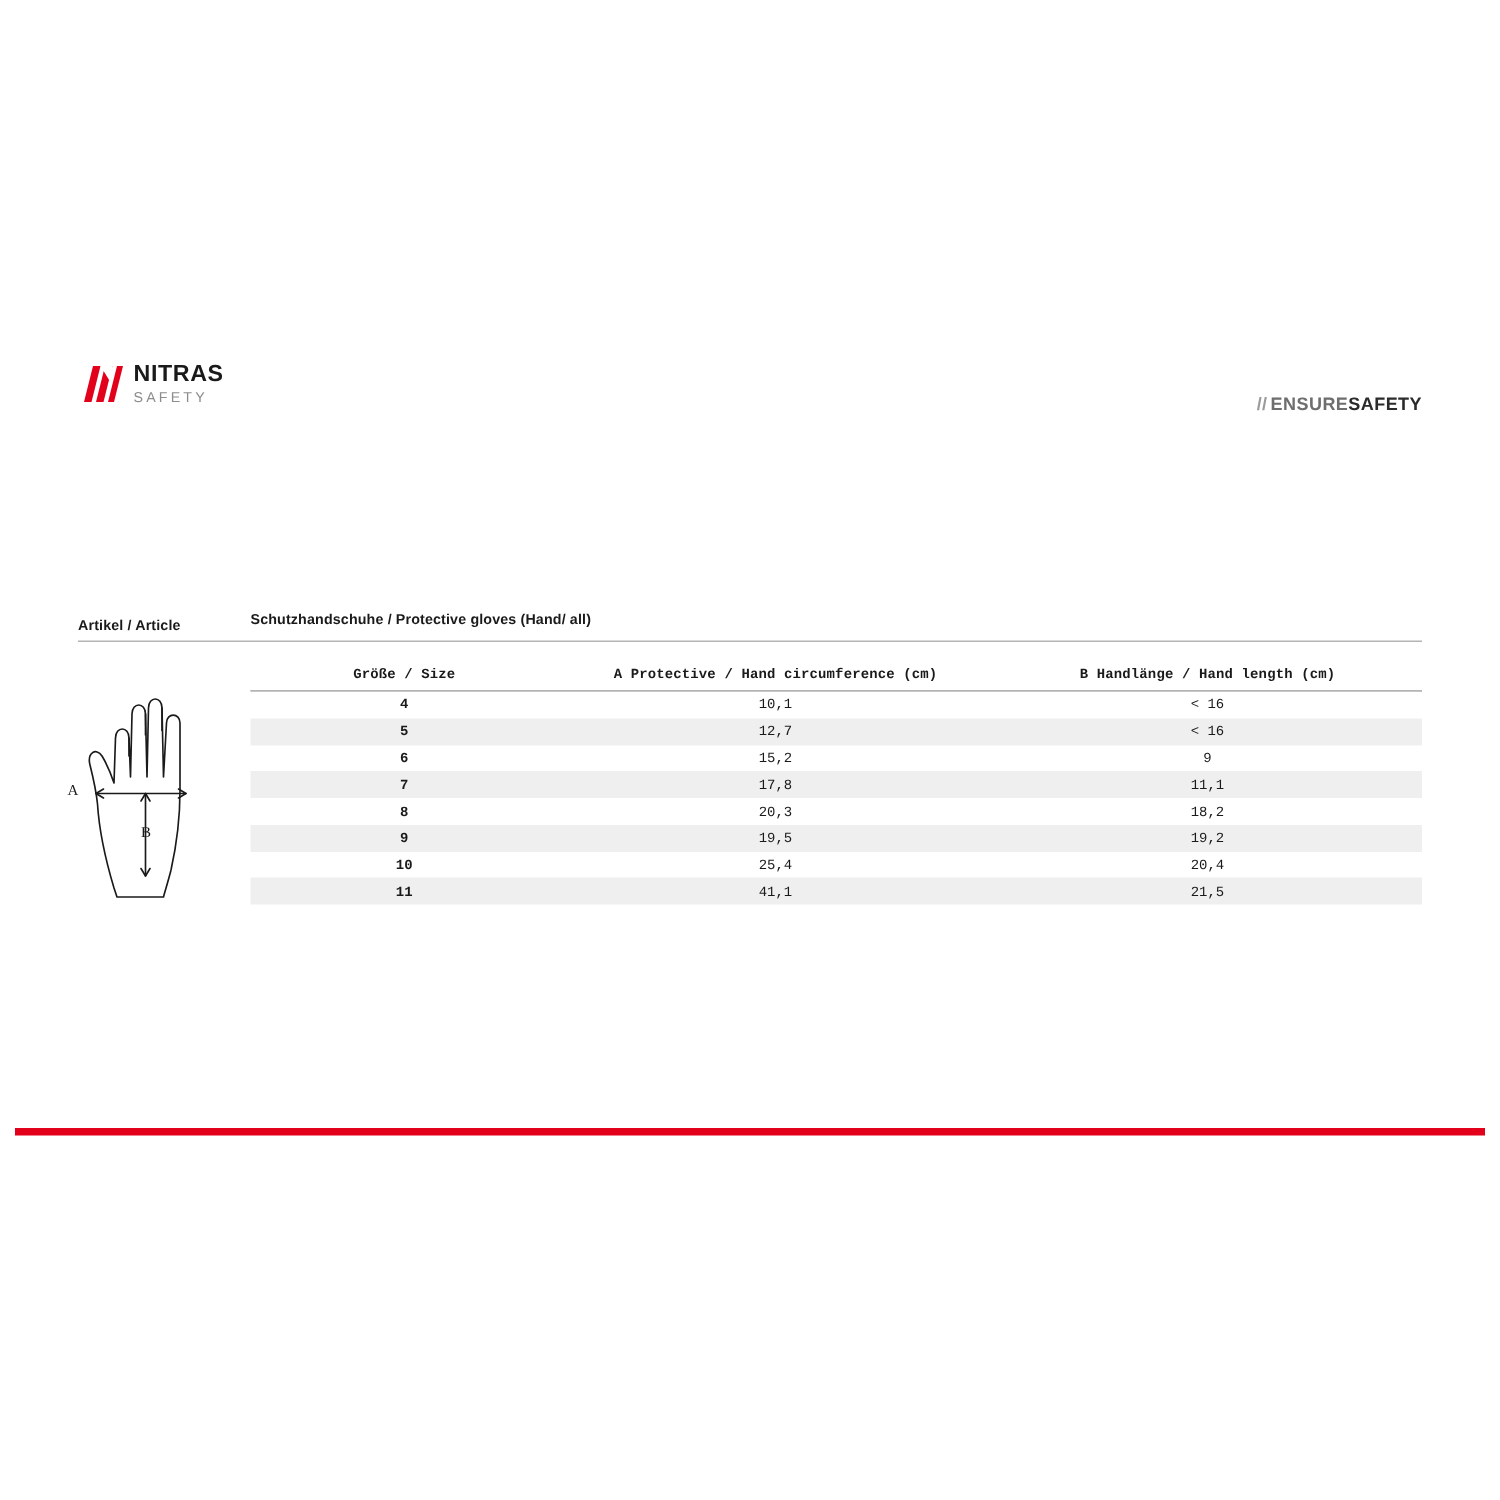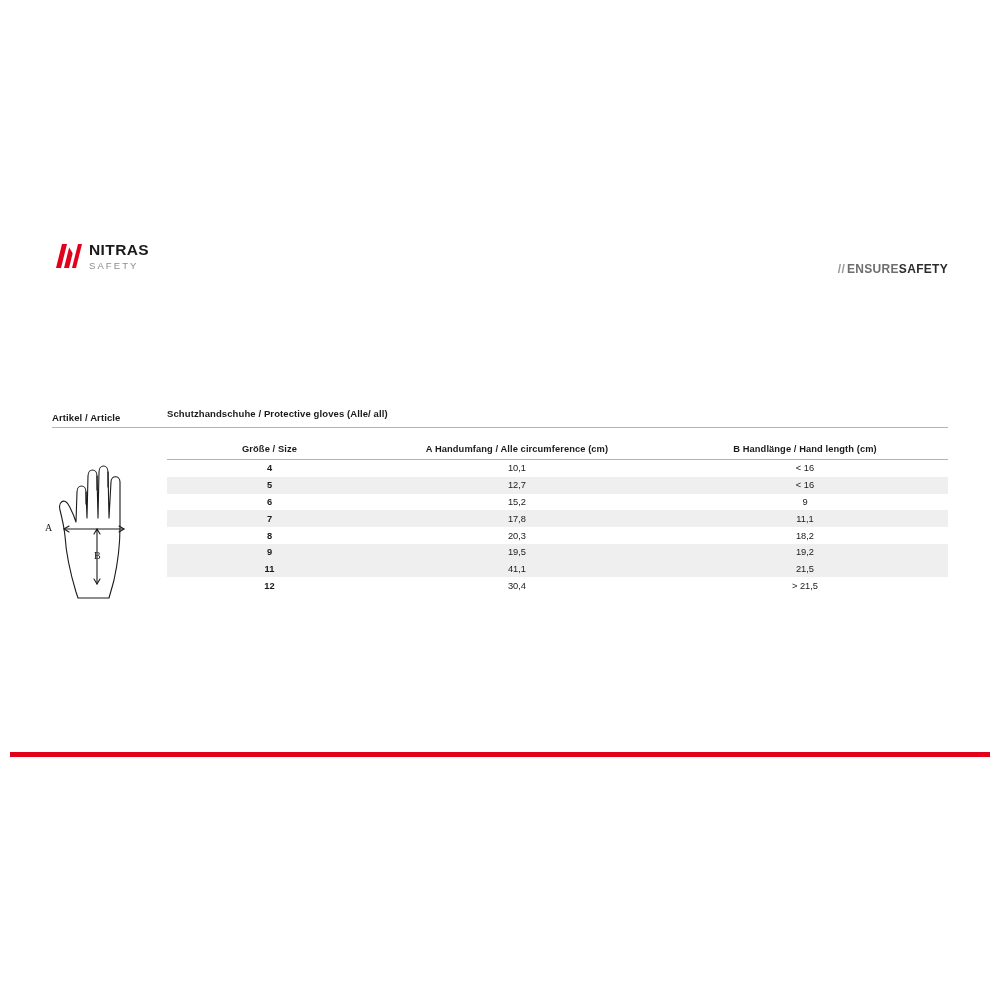--- a/index.html
+++ b/index.html
@@ -137,20 +137,21 @@
   .table-wrap {
     position: absolute;
     left: 167px;
     top: 440px;
     width: 781px;
   }
   table {
     border-collapse: collapse;
     width: 781px;
     table-layout: fixed;
+    font-family: Liberation Mono, monospace;
   }
   thead th {
     font-size: 9.3px;
     font-weight: bold;
     padding: 4px 0 5px 0;
     text-align: center;
     color: #1a1a1a;
     border-bottom: 1px solid #b4b4b4;
     letter-spacing: 0.1px;
   }
@@ -203,21 +204,21 @@
         <span class="brand-sub">SAFETY</span>
       </div>
     </div>
     <div class="tagline">
       <span class="slash">//</span><span class="lead">ENSURE</span><span class="strong">SAFETY</span>
     </div>
   </div>
 
   <div class="article-row">
     <span class="article-label">Artikel / Article</span>
-    <span class="article-value">Schutzhandschuhe / Protective gloves (Alle/ all)</span>
+    <span class="article-value">Schutzhandschuhe / Protective gloves (Hand/ all)</span>
   </div>
   <div class="rule-top"></div>
 
   <div class="diagram">
     <svg width="130" height="175" viewBox="0 0 130 175" xmlns="http://www.w3.org/2000/svg">
       <g fill="none" stroke="#1a1a1a" stroke-width="1.1" stroke-linejoin="round" stroke-linecap="round">
 
         <path d="M36,160
                  C30,140 26,120 25,104
                  C24,94 22,86 20,78
@@ -259,21 +260,21 @@
   <div class="table-wrap">
     <table>
       <colgroup>
         <col class="c1">
           <col class="c2">
           <col class="c3">
       </colgroup>
       <thead>
         <tr>
           <th>Größe / Size</th>
-          <th>A Handumfang / Alle circumference (cm)</th>
+          <th>A Protective / Hand circumference (cm)</th>
           <th>B Handlänge / Hand length (cm)</th>
         </tr>
       </thead>
       <tbody>
         <tr>
           <td class="size-col">4</td>
           <td>10,1</td>
           <td>&lt; 16</td>
         </tr>
         <tr class="shade">
@@ -294,29 +295,29 @@
         <tr>
           <td class="size-col">8</td>
           <td>20,3</td>
           <td>18,2</td>
         </tr>
         <tr class="shade">
           <td class="size-col">9</td>
           <td>19,5</td>
           <td>19,2</td>
         </tr>
+        <tr>
+          <td class="size-col">10</td>
+          <td>25,4</td>
+          <td>20,4</td>
+        </tr>
         <tr class="shade">
           <td class="size-col">11</td>
           <td>41,1</td>
           <td>21,5</td>
         </tr>
-        <tr>
-          <td class="size-col">12</td>
-          <td>30,4</td>
-          <td>&gt; 21,5</td>
-        </tr>
       </tbody>
     </table>
   </div>
 
   <div class="red-bar"></div>
 
 </div>
 
 </body></html>

